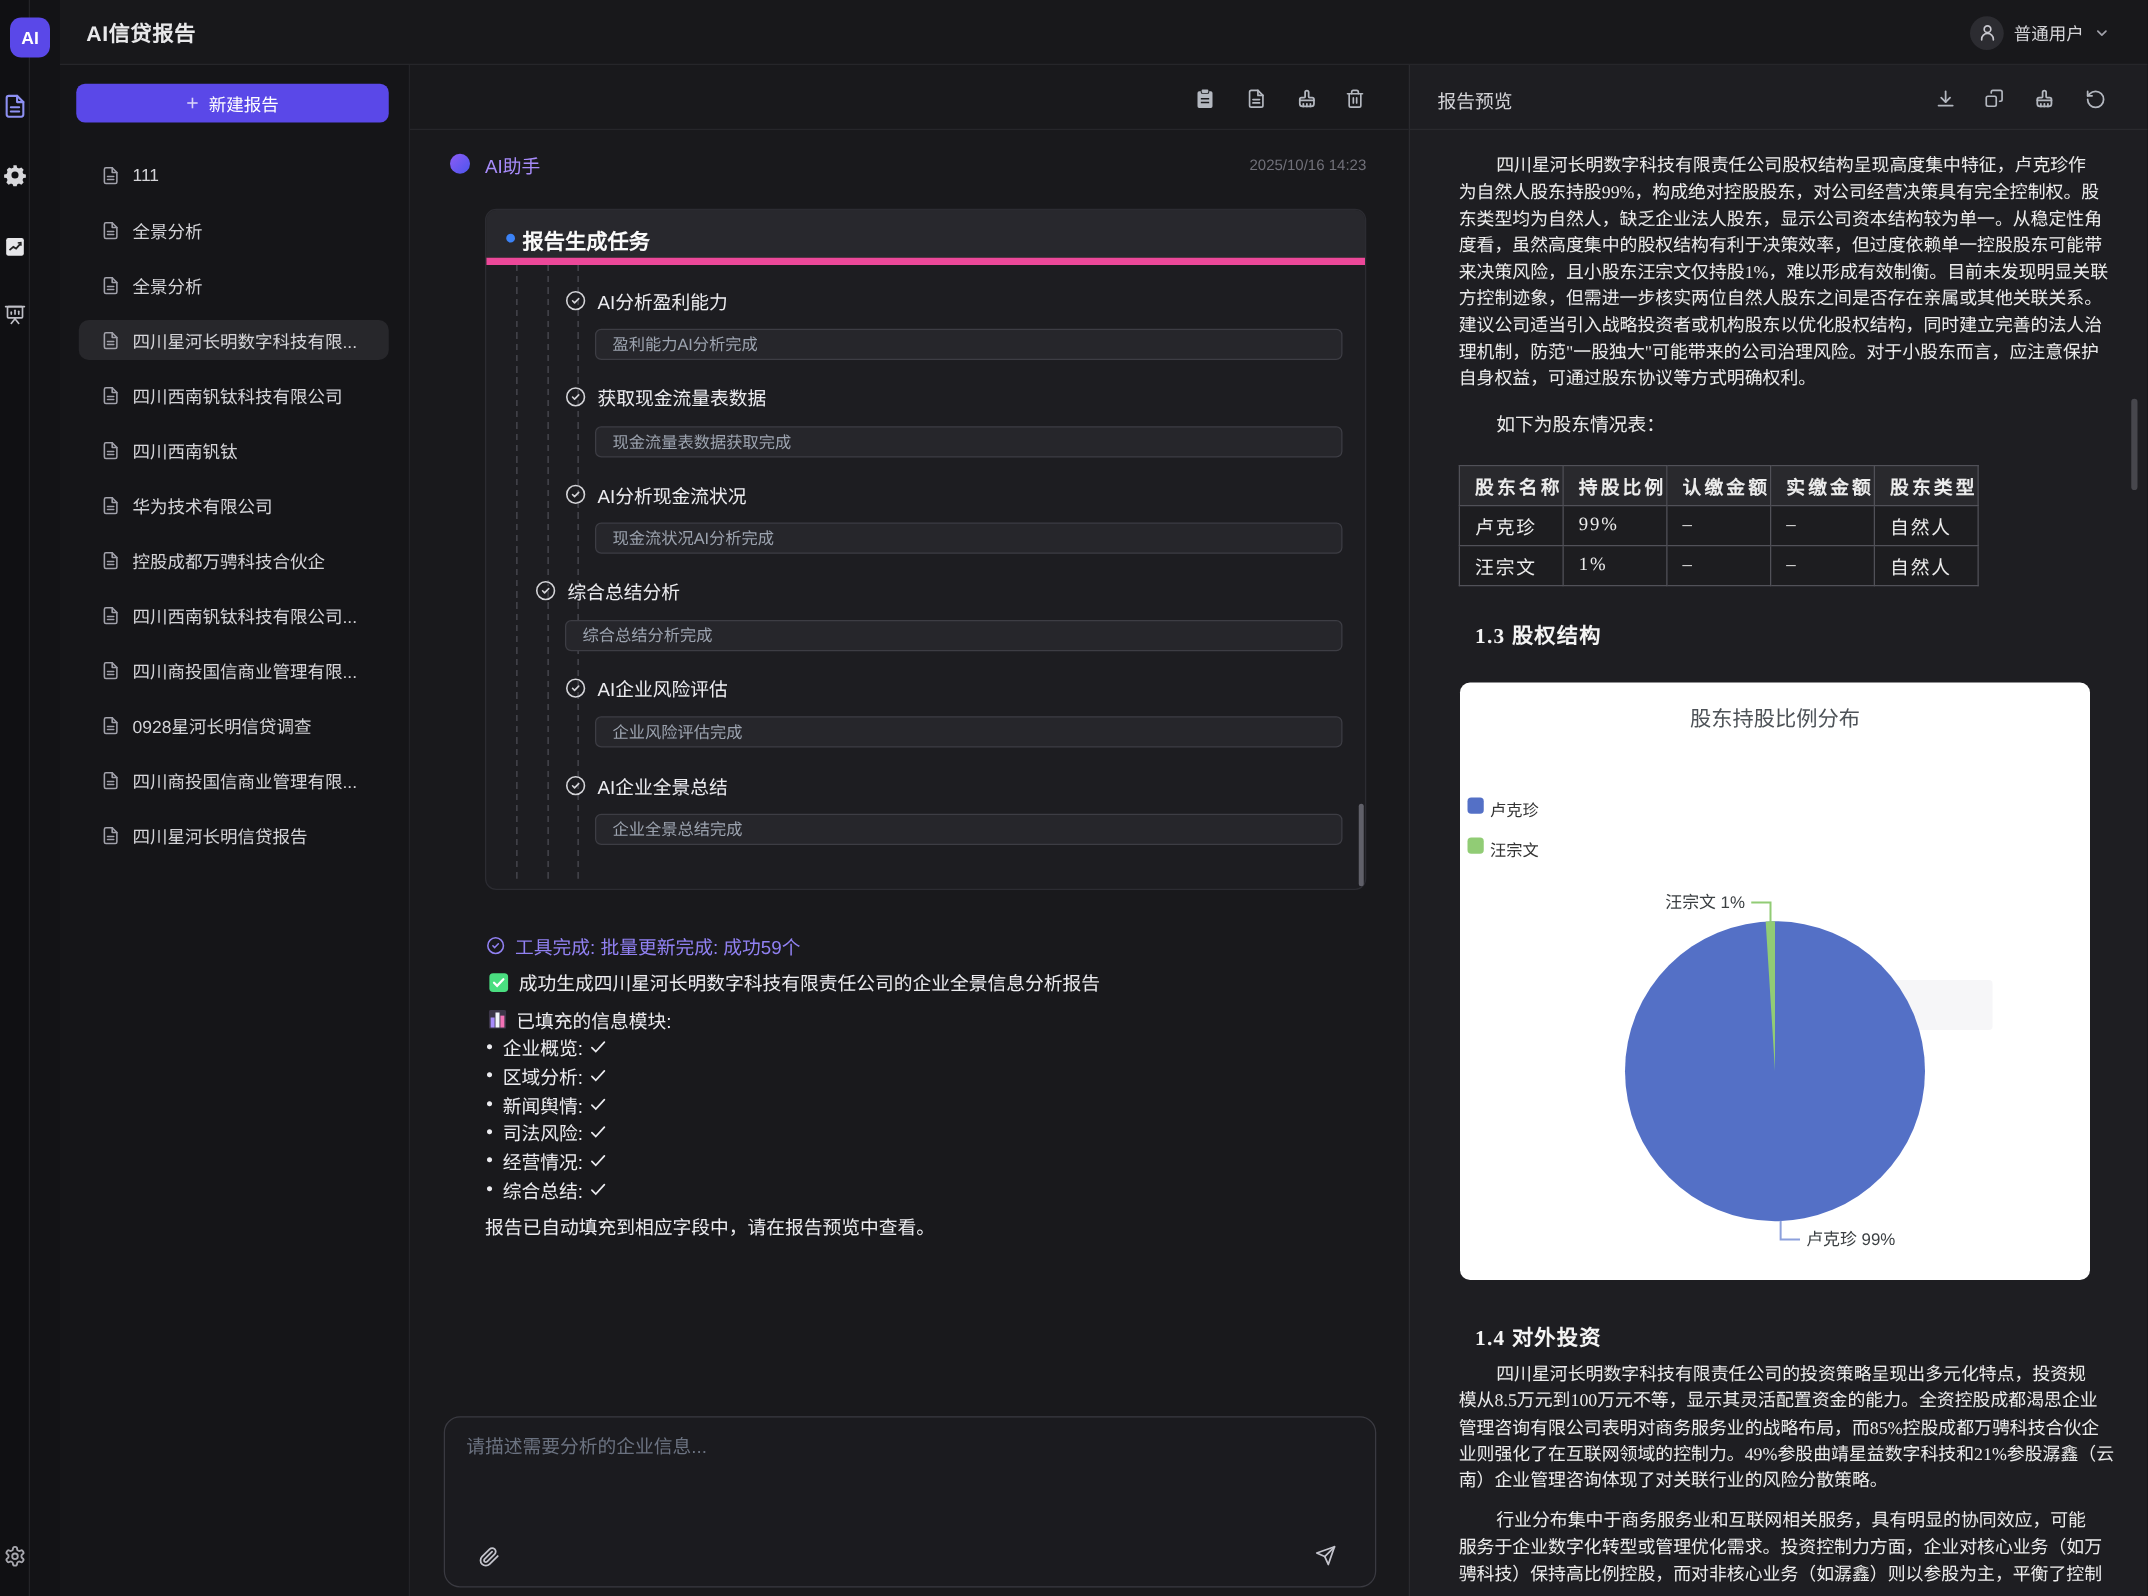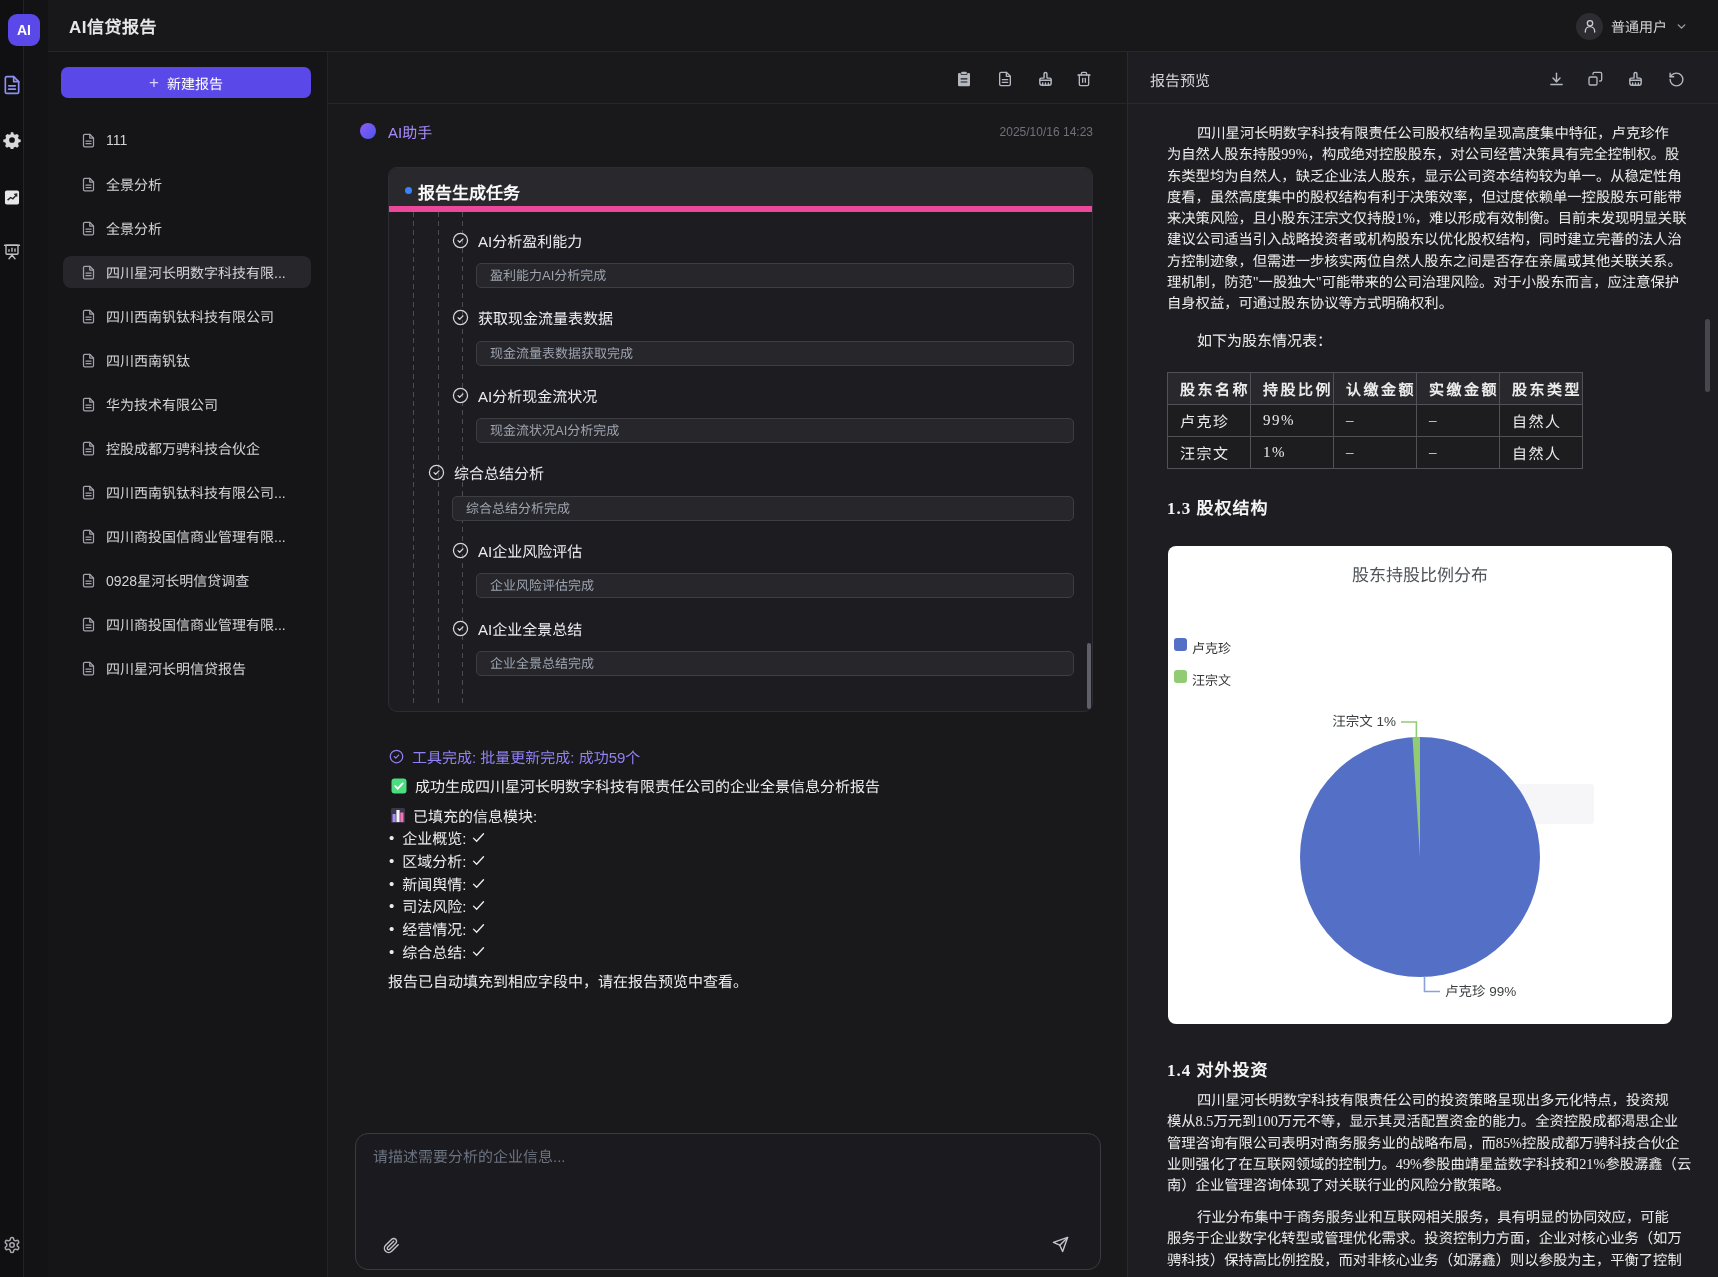--- a/index.html
+++ b/index.html
@@ -48,21 +48,21 @@
 #inputbox { position:absolute; left:27px; top:1081px; width:746px; height:137px; border:1px solid #3a3a41; border-radius:13px; background:#1b1b1f; }
 #inputbox .ph { position:absolute; left:17px; top:11px; color:#6b7280; font-size:15px; }
 
 #rightpanel { position:absolute; left:1128px; top:52px; width:590px; height:1225px; background:#1e1e22; }
 #righthead { position:absolute; left:0; top:0; width:100%; height:52px; border-bottom:1px solid #2a2a2e; }
 #rtitle { position:absolute; left:22px; top:17px; color:#d4d4d8; font-size:15px; }
 #rcontent { position:absolute; left:0; top:53px; width:590px; height:1172px; overflow:hidden; font-family:"Liberation Serif",serif; color:#ececec; }
 .rline { position:absolute; left:39px; white-space:nowrap; font-size:15px; line-height:21.3px; }
 .rpara { position:absolute; left:39px; white-space:nowrap; font-size:14.3px; }
 .rpara div { height:21.3px; line-height:21.3px; }
-.rhead { position:absolute; left:39px; font-size:17px; font-weight:bold; color:#f4f4f4; letter-spacing:1px; }
+.rhead { position:absolute; left:52px; font-size:17px; font-weight:bold; color:#f4f4f4; letter-spacing:1px; }
 #rtable { position:absolute; left:39px; top:267px; border-collapse:collapse; font-size:15px; }
 #rtable td,#rtable th { border:1px solid #515158; height:32px; padding:0 0 0 12px; overflow:hidden; text-align:left; font-weight:normal; background:#1d1d20; letter-spacing:1.5px; }
 #rtable th { font-weight:bold; letter-spacing:2.5px; height:32px; white-space:nowrap; background:#29292d; }
 #rscroll { position:absolute; right:8px; top:267px; width:5px; height:73px; border-radius:2.5px; background:#47474d; }
 
 #chartcard { position:absolute; left:40px; top:441px; width:504px; height:478px; background:#fff; border-radius:8px; font-family:"Liberation Sans",sans-serif; }
 </style>
 </head>
 <body>
 <div id="rail">
@@ -427,22 +427,22 @@
         <path d="M3 3v5h5"></path>
       </svg>
   </div>
   <div id="rcontent">
     <div class="rpara" style="top:18px">
       <div style="padding-left:30px">四川星河长明数字科技有限责任公司股权结构呈现高度集中特征，卢克珍作</div>
       <div>为自然人股东持股99%，构成绝对控股股东，对公司经营决策具有完全控制权。股</div>
       <div>东类型均为自然人，缺乏企业法人股东，显示公司资本结构较为单一。从稳定性角</div>
       <div>度看，虽然高度集中的股权结构有利于决策效率，但过度依赖单一控股股东可能带</div>
       <div>来决策风险，且小股东汪宗文仅持股1%，难以形成有效制衡。目前未发现明显关联</div>
+      <div>方控制迹象，但需进一步核实两位自然人股东之间是否存在亲属或其他关联关系。</div>
       <div>建议公司适当引入战略投资者或机构股东以优化股权结构，同时建立完善的法人治</div>
-      <div>方控制迹象，但需进一步核实两位自然人股东之间是否存在亲属或其他关联关系。</div>
       <div>理机制，防范"一股独大"可能带来的公司治理风险。对于小股东而言，应注意保护</div>
       <div>自身权益，可通过股东协议等方式明确权利。</div>
     </div>
     <div class="rline" style="top:226px; left:69px;">如下为股东情况表：</div>
     <table id="rtable">
       <tbody>
           <tr>
             <th style="width:81px">股东名称</th>
             <th style="width:81px">持股比例</th>
             <th style="width:81px">认缴金额</th>

